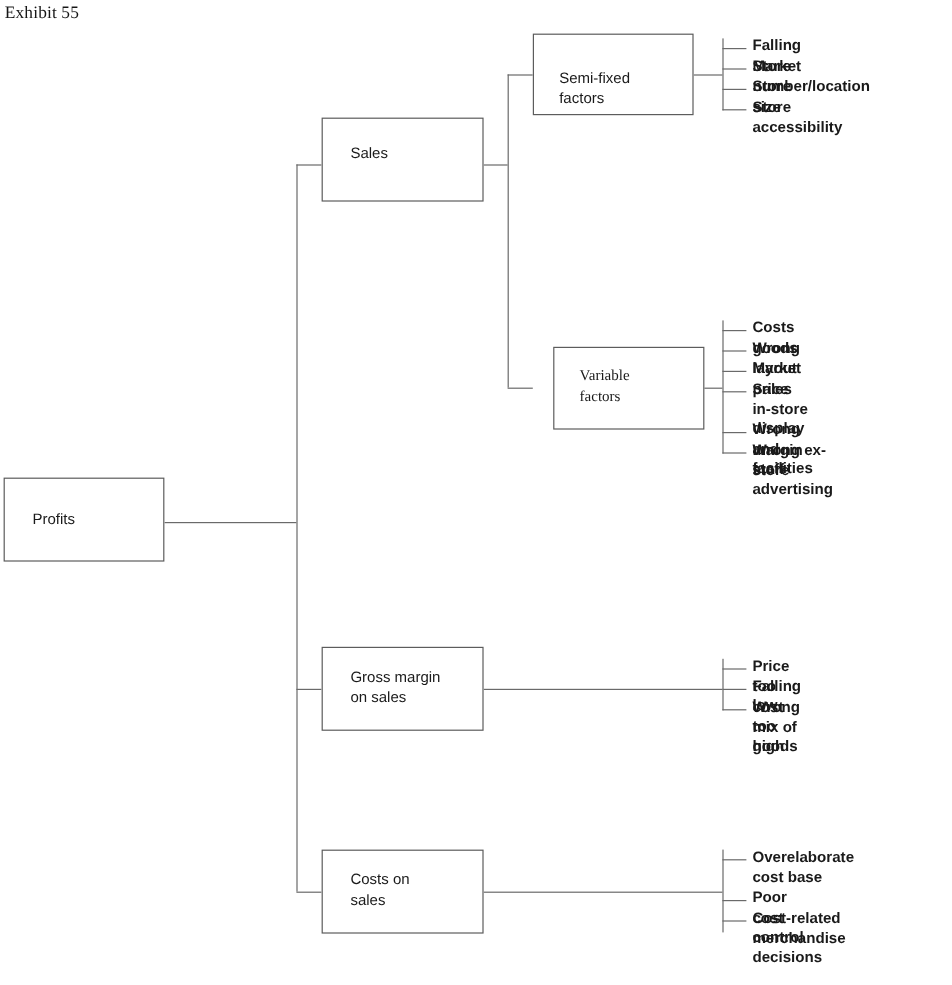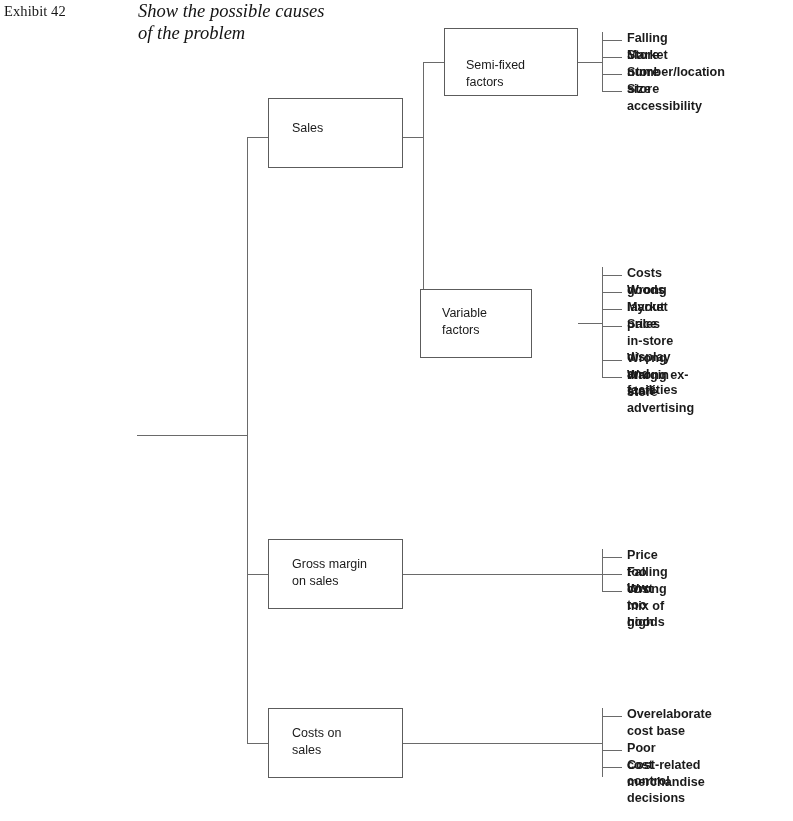--- a/index.html
+++ b/index.html
@@ -65,21 +65,21 @@
 
   #node-gross-margin { left: 268px; top: 539px; width: 135px; height: 70px; }
   #node-gross-margin .node-text { top: 16px; }
 
   #node-costs        { left: 268px; top: 708px; width: 135px; height: 70px; }
   #node-costs        .node-text { top: 16px; }
 
   #node-semi-fixed   { left: 444px; top: 28px;  width: 134px; height: 68px; }
   #node-semi-fixed   .node-text { top: 28px; left: 21px; }
 
-  #node-variable     { left: 420px; top: 289px; width: 112px; height: 69px; }
+  #node-variable     { left: 461px; top: 289px; width: 126px; height: 69px; font-family: Liberation Serif, serif; }
   #node-variable     .node-text { top: 15px; left: 21px; }
 
   
   .hline {
     position: absolute;
     height: 0;
     border-top: 1px solid #6a6a6a;
   }
   .vline {
     position: absolute;
@@ -118,23 +118,21 @@
     color: #1a1a1a;
     white-space: pre-line;
     font-weight: bold;
   }
 </style>
 </head>
 <body>
 
 <div id="page">
 
-  <div class="exhibit-label">Exhibit 42</div>
-  <div class="exhibit-title">Show the possible causes
-of the problem</div>
+  <div class="exhibit-label">Exhibit 55</div>
 
   <div class="hline" style="left:137px; top:435px; width:110px;"></div>
 
   <div class="vline" style="left:247px; top:137px; height:606px;"></div>
 
   <div class="hline" style="left:247px; top:137px; width:21px;"></div>
 
   <div class="hline" style="left:247px; top:574px; width:21px;"></div>
 
   <div class="hline" style="left:247px; top:743px; width:21px;"></div>
@@ -148,20 +146,23 @@
   <div class="hline" style="left:423px; top:323px; width:21px;"></div>
 
   <div class="hline" style="left:578px; top:62px; width:24px;"></div>
 
   <div class="hline" style="left:578px; top:323px; width:24px;"></div>
 
   <div class="hline" style="left:403px; top:574px; width:199px;"></div>
 
   <div class="hline" style="left:403px; top:743px; width:199px;"></div>
 
+  <div class="node" id="node-profits">
+    <span class="node-text">Profits</span>
+  </div>
 
   <div class="node" id="node-sales">
     <span class="node-text">Sales</span>
   </div>
 
   <div class="node" id="node-gross-margin">
     <span class="node-text">Gross margin
 on sales</span>
   </div>
 

